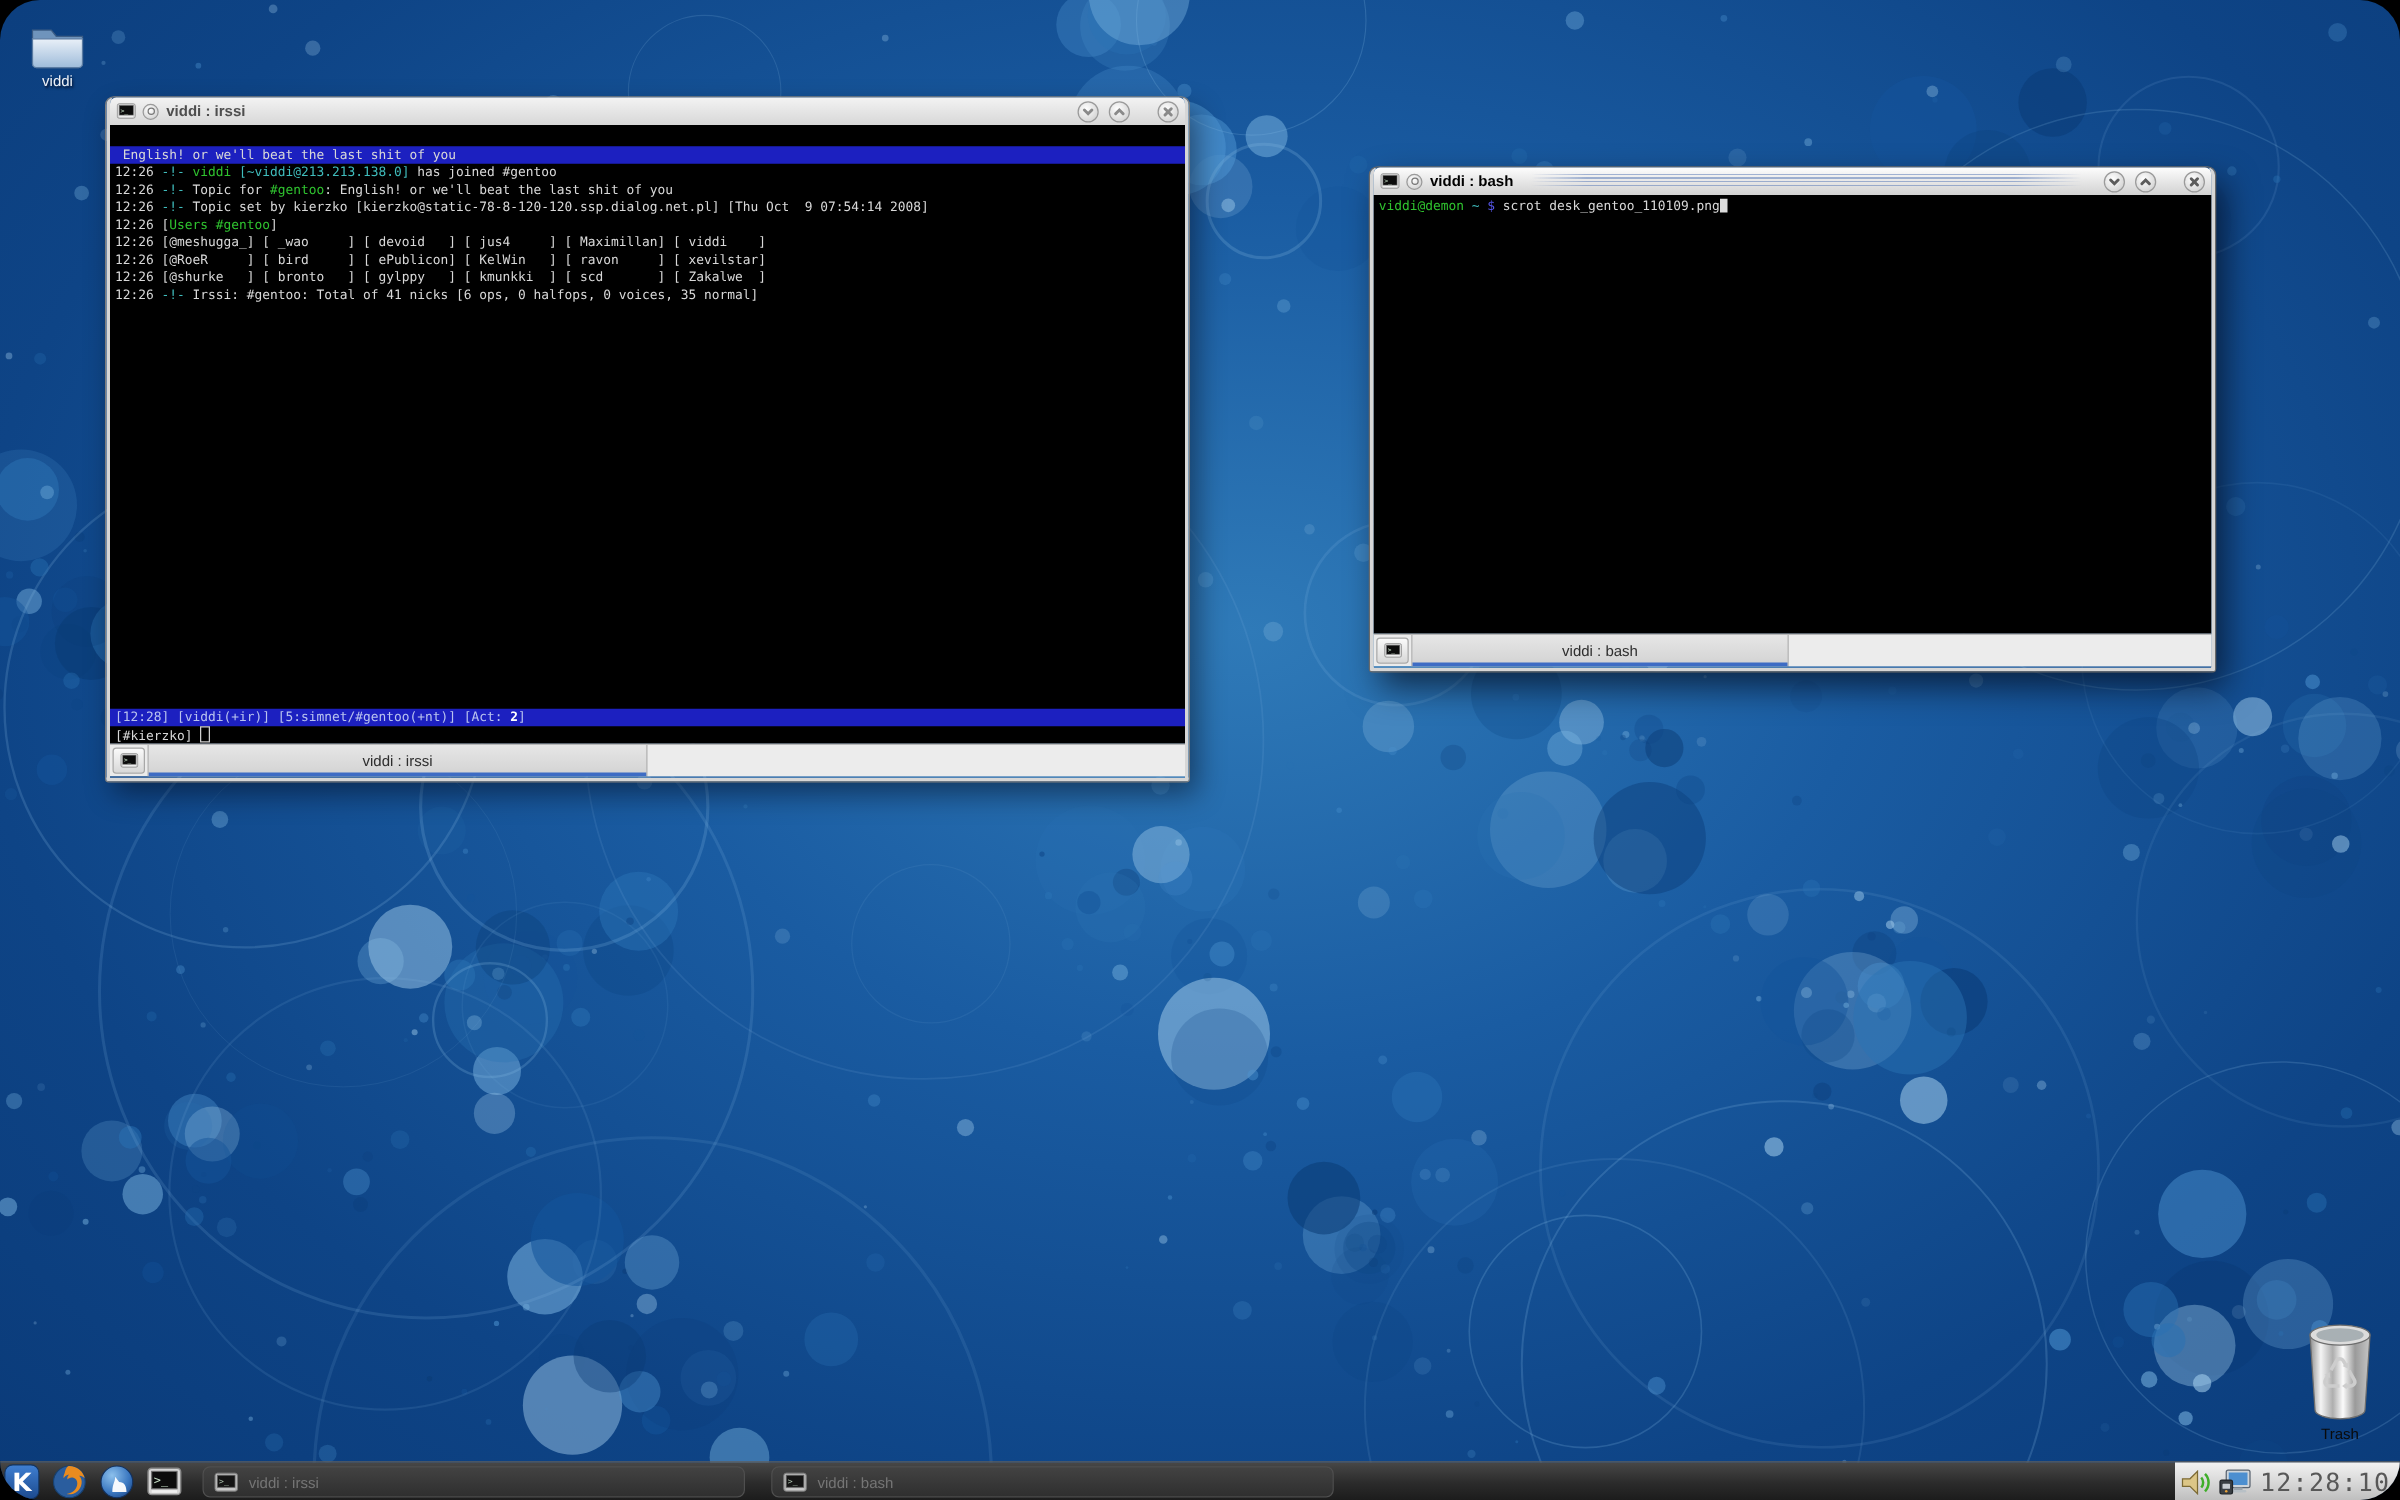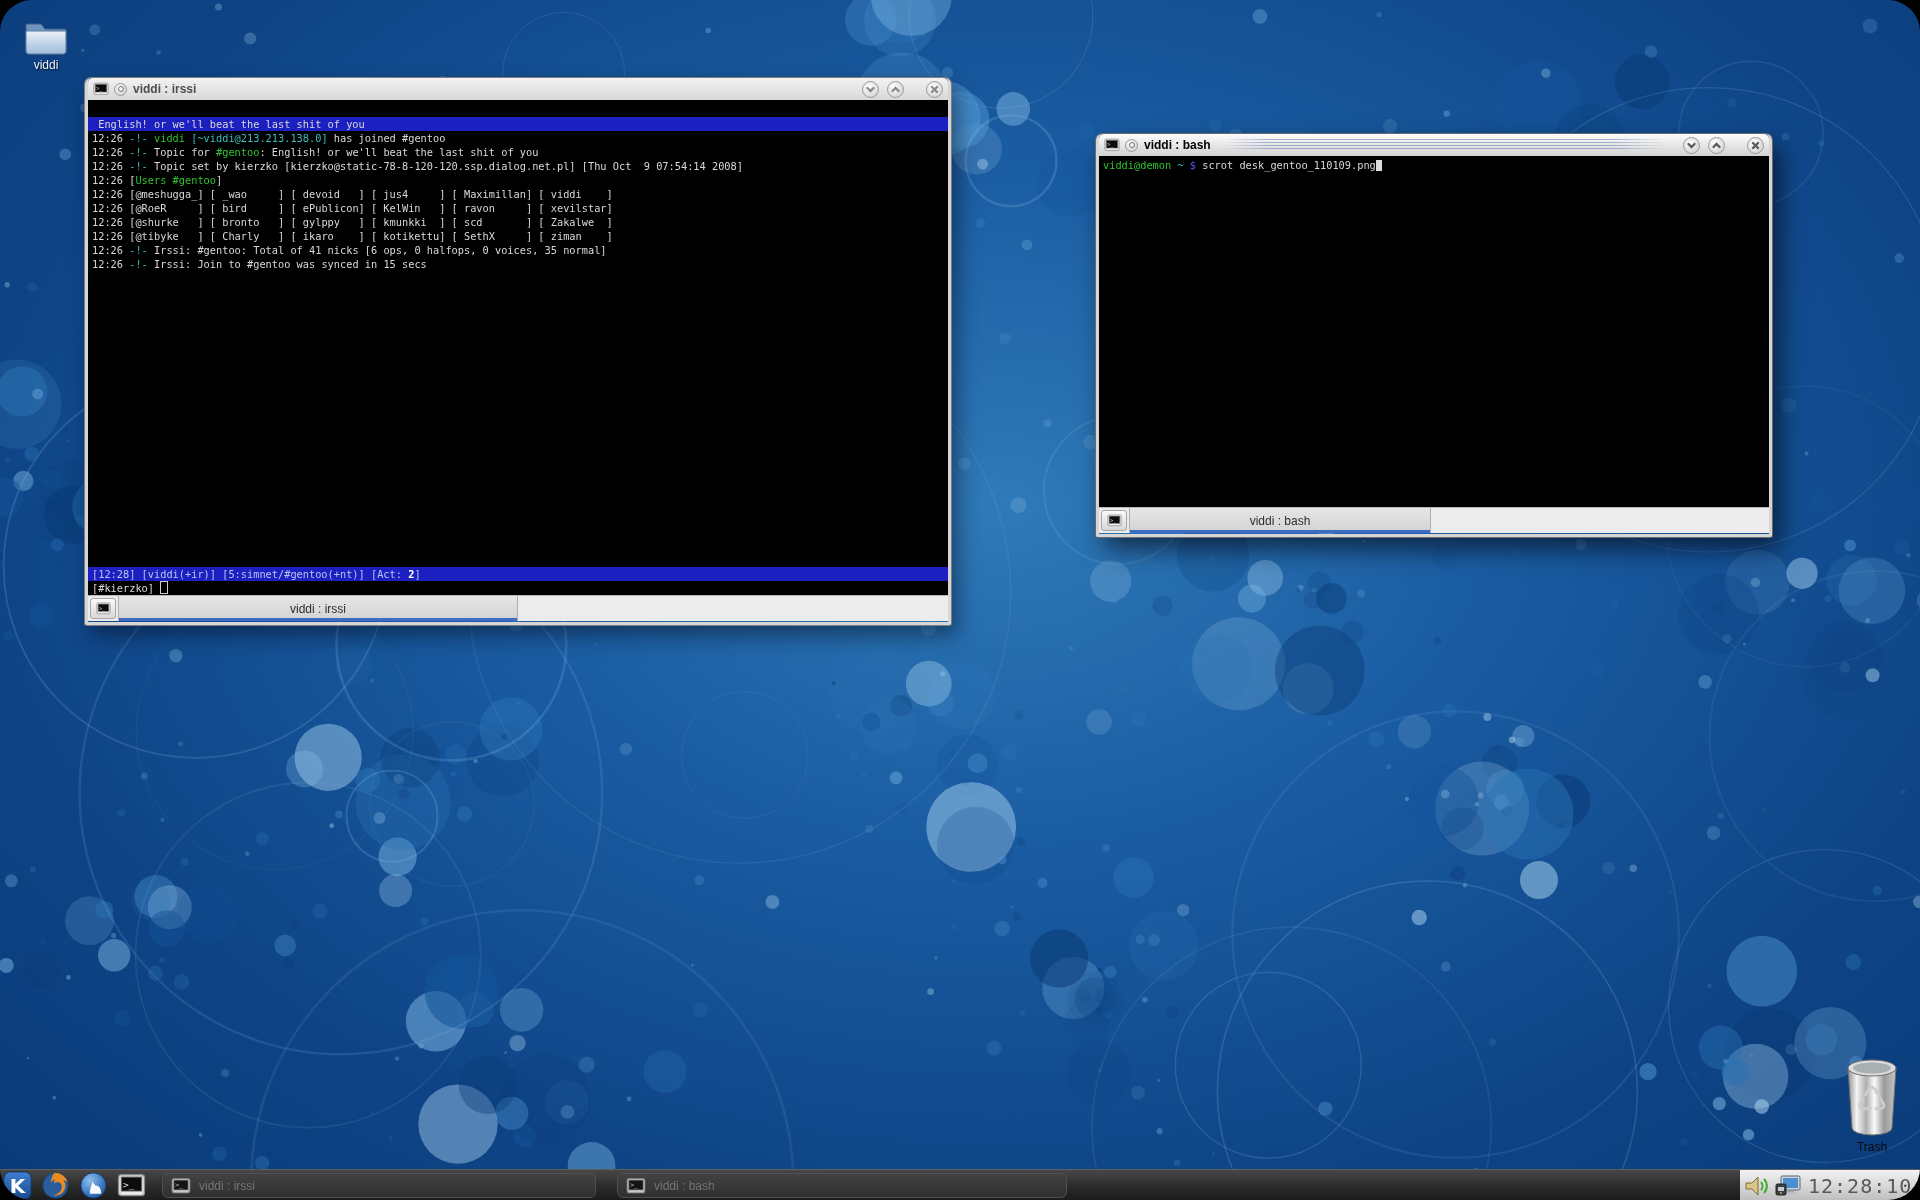--- a/index.html
+++ b/index.html
@@ -782,23 +782,21 @@
     <div class="terminal" style="height:493px;">
       <div class="bar-line"><span class="c-w"> English! or we'll beat the last shit of you</span></div>
       <div id="irssi-lines">
           <div class="t-line"><span class="c-w">12:26 </span><span class="c-cy">-!- </span><span class="c-g">viddi</span><span class="c-cy"> [~viddi@213.213.138.0]</span><span class="c-w"> has joined #gentoo</span></div>
           <div class="t-line"><span class="c-w">12:26 </span><span class="c-cy">-!- </span><span class="c-w">Topic for </span><span class="c-g">#gentoo</span><span class="c-w">: English! or we'll beat the last shit of you</span></div>
           <div class="t-line"><span class="c-w">12:26 </span><span class="c-cy">-!- </span><span class="c-w">Topic set by kierzko [kierzko@static-78-8-120-120.ssp.dialog.net.pl] [Thu Oct  9 07:54:14 2008]</span></div>
           <div class="t-line"><span class="c-w">12:26 </span><span class="c-w">[</span><span class="c-g">Users #gentoo</span><span class="c-w">]</span></div>
           <div class="t-line"><span class="c-w">12:26 </span><span class="c-w">[@meshugga_] [ _wao     ] [ devoid   ] [ jus4     ] [ Maximillan] [ viddi    ]</span></div>
           <div class="t-line"><span class="c-w">12:26 </span><span class="c-w">[@RoeR     ] [ bird     ] [ ePublicon] [ KelWin   ] [ ravon     ] [ xevilstar]</span></div>
           <div class="t-line"><span class="c-w">12:26 </span><span class="c-w">[@shurke   ] [ bronto   ] [ gylppy   ] [ kmunkki  ] [ scd       ] [ Zakalwe  ]</span></div>
-          <div class="t-line"><span class="c-w">12:26 </span><span class="c-w">[@tibyke   ] [ Charly   ] [ ikaro    ] [ kotikettu] [ SethX     ] [ ziman    ]</span></div>
           <div class="t-line"><span class="c-w">12:26 </span><span class="c-cy">-!- </span><span class="c-w">Irssi: #gentoo: Total of 41 nicks [6 ops, 0 halfops, 0 voices, 35 normal]</span></div>
-          <div class="t-line"><span class="c-w">12:26 </span><span class="c-cy">-!- </span><span class="c-w">Irssi: Join to #gentoo was synced in 15 secs</span></div>
         </div>
       <div class="fill"></div>
       <div class="bar-line"><span class="c-sb">[12:28] [viddi(+ir)] [5:simnet/#gentoo(+nt)] [Act: </span><span class="c-sbw">2</span><span class="c-sb">]</span></div>
       <div class="t-line"><span class="c-w">[#kierzko] </span><span class="cursor hollow"></span></div>
     </div>
     <div class="tabbar">
       <button class="tab-icon-btn">
         <svg class="term-ico" style="width:15px;height:15px;" viewBox="0 0 20 20">
             <use href="#i-term"></use>
           </svg>

